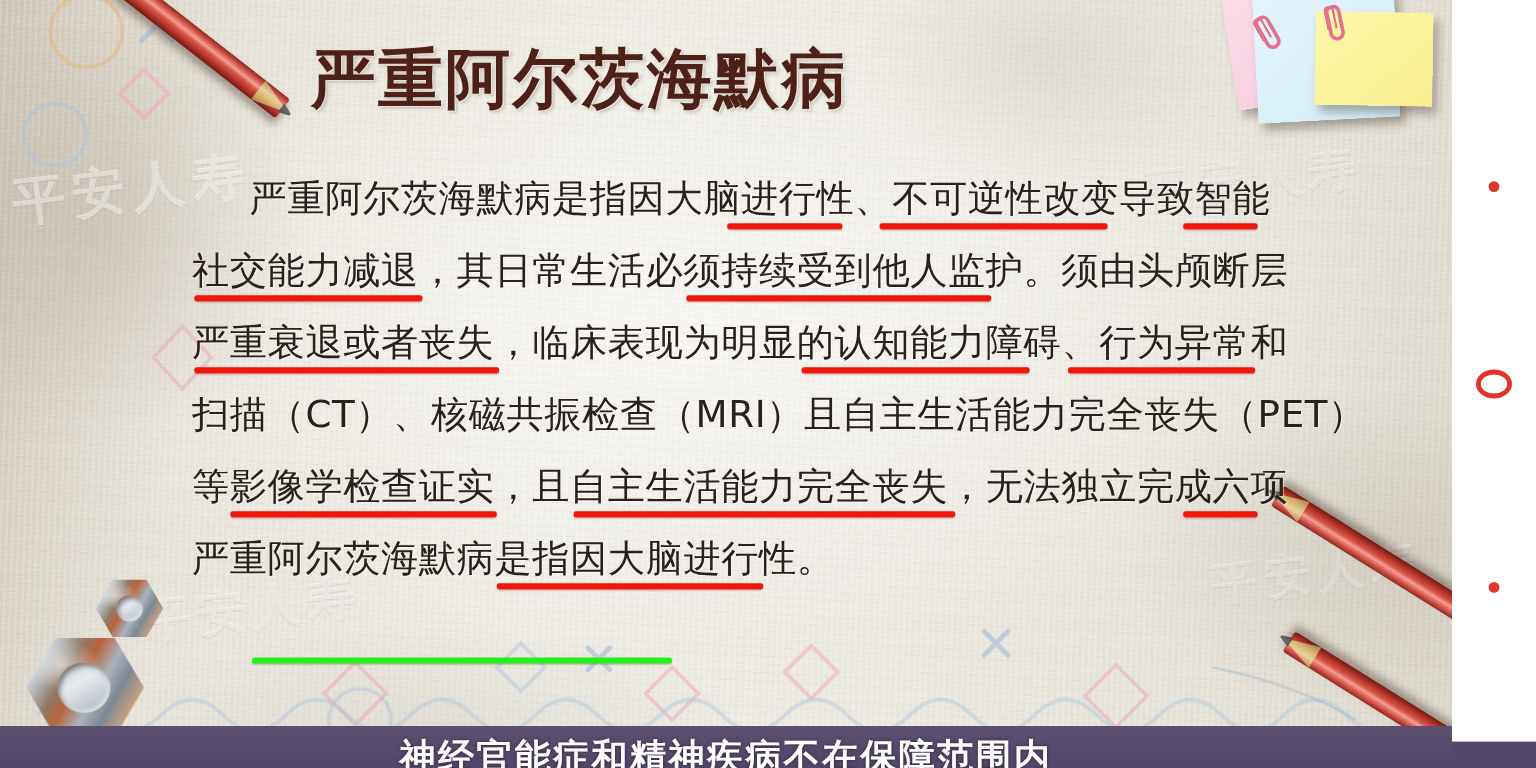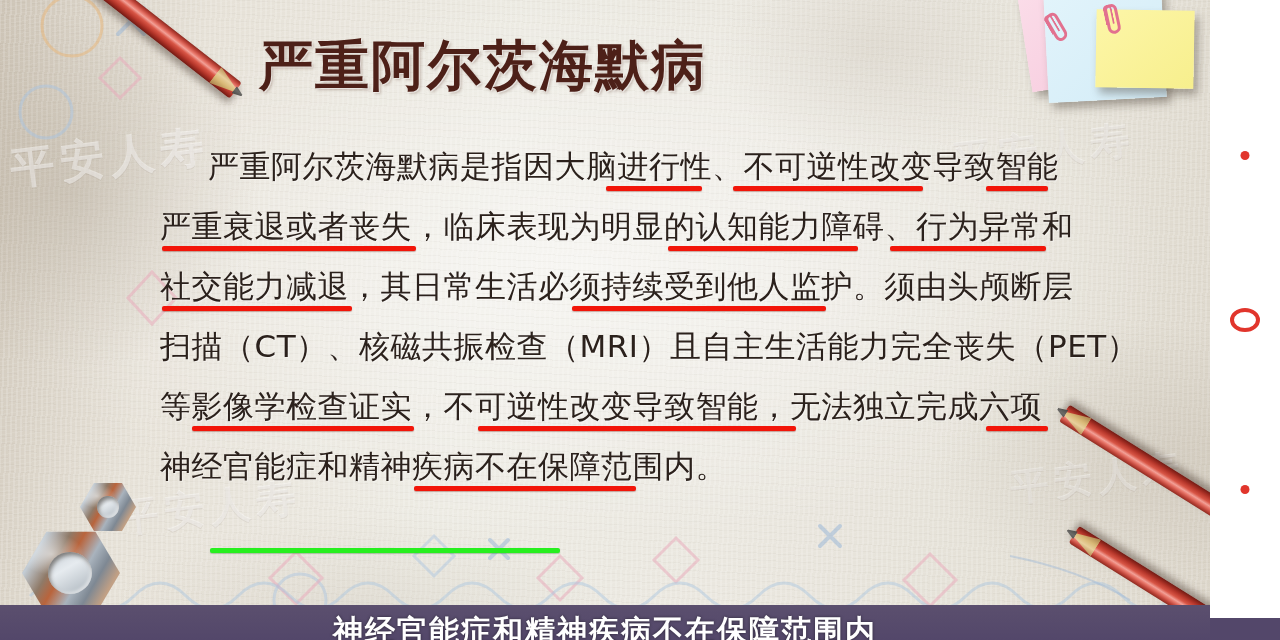--- a/index.html
+++ b/index.html
@@ -292,41 +292,41 @@
     <div class="title">严重阿尔茨海默病</div>
 
     <div class="body-text">
       <div class="line indent">
         <span class="txt">严重阿尔茨海默病是指因大脑进行性、不可逆性改变导致智能</span>
         <span class="ul red" style="left:446px; top:44px; width:96px;"></span>
         <span class="ul red" style="left:573px; top:44px; width:190px;"></span>
         <span class="ul red" style="left:826px; top:44px; width:62px;"></span>
       </div>
       <div class="line">
+        <span class="txt">社交能力减退，其日常生活必须持续受到他人监护。须由头颅断层</span>
+        <span class="ul red" style="left:2px; top:44px; width:190px;"></span>
+        <span class="ul red" style="left:412px; top:44px; width:254px;"></span>
+      </div>
+      <div class="line">
         <span class="txt">严重衰退或者丧失，临床表现为明显的认知能力障碍、行为异常和</span>
         <span class="ul red" style="left:2px; top:44px; width:254px;"></span>
         <span class="ul red" style="left:508px; top:44px; width:190px;"></span>
         <span class="ul red" style="left:730px; top:44px; width:156px;"></span>
       </div>
       <div class="line">
-        <span class="txt">社交能力减退，其日常生活必须持续受到他人监护。须由头颅断层</span>
-        <span class="ul red" style="left:2px; top:44px; width:190px;"></span>
-        <span class="ul red" style="left:412px; top:44px; width:254px;"></span>
-      </div>
-      <div class="line">
         <span class="txt">扫描（CT）、核磁共振检查（MRI）且自主生活能力完全丧失（PET）</span>
       </div>
       <div class="line">
-        <span class="txt">等影像学检查证实，不可逆性改变导致智能，无法独立完成六项</span>
+        <span class="txt">等影像学检查证实，且自主生活能力完全丧失，无法独立完成六项</span>
         <span class="ul red" style="left:32px; top:44px; width:222px;"></span>
         <span class="ul red" style="left:318px; top:44px; width:318px;"></span>
         <span class="ul red" style="left:826px; top:44px; width:62px;"></span>
       </div>
       <div class="line">
-        <span class="txt">神经官能症和精神疾病不在保障范围内。</span>
+        <span class="txt">严重阿尔茨海默病是指因大脑进行性。</span>
         <span class="ul red" style="left:254px; top:44px; width:222px;"></span>
       </div>
       <div class="line indent">
         <span class="ul green" style="left:50px; top:46px; width:350px;"></span>
       </div>
     </div>
 
     <div class="subtitle-bar">
       <div class="sub-text">神经官能症和精神疾病不在保障范围内</div>
     </div>

